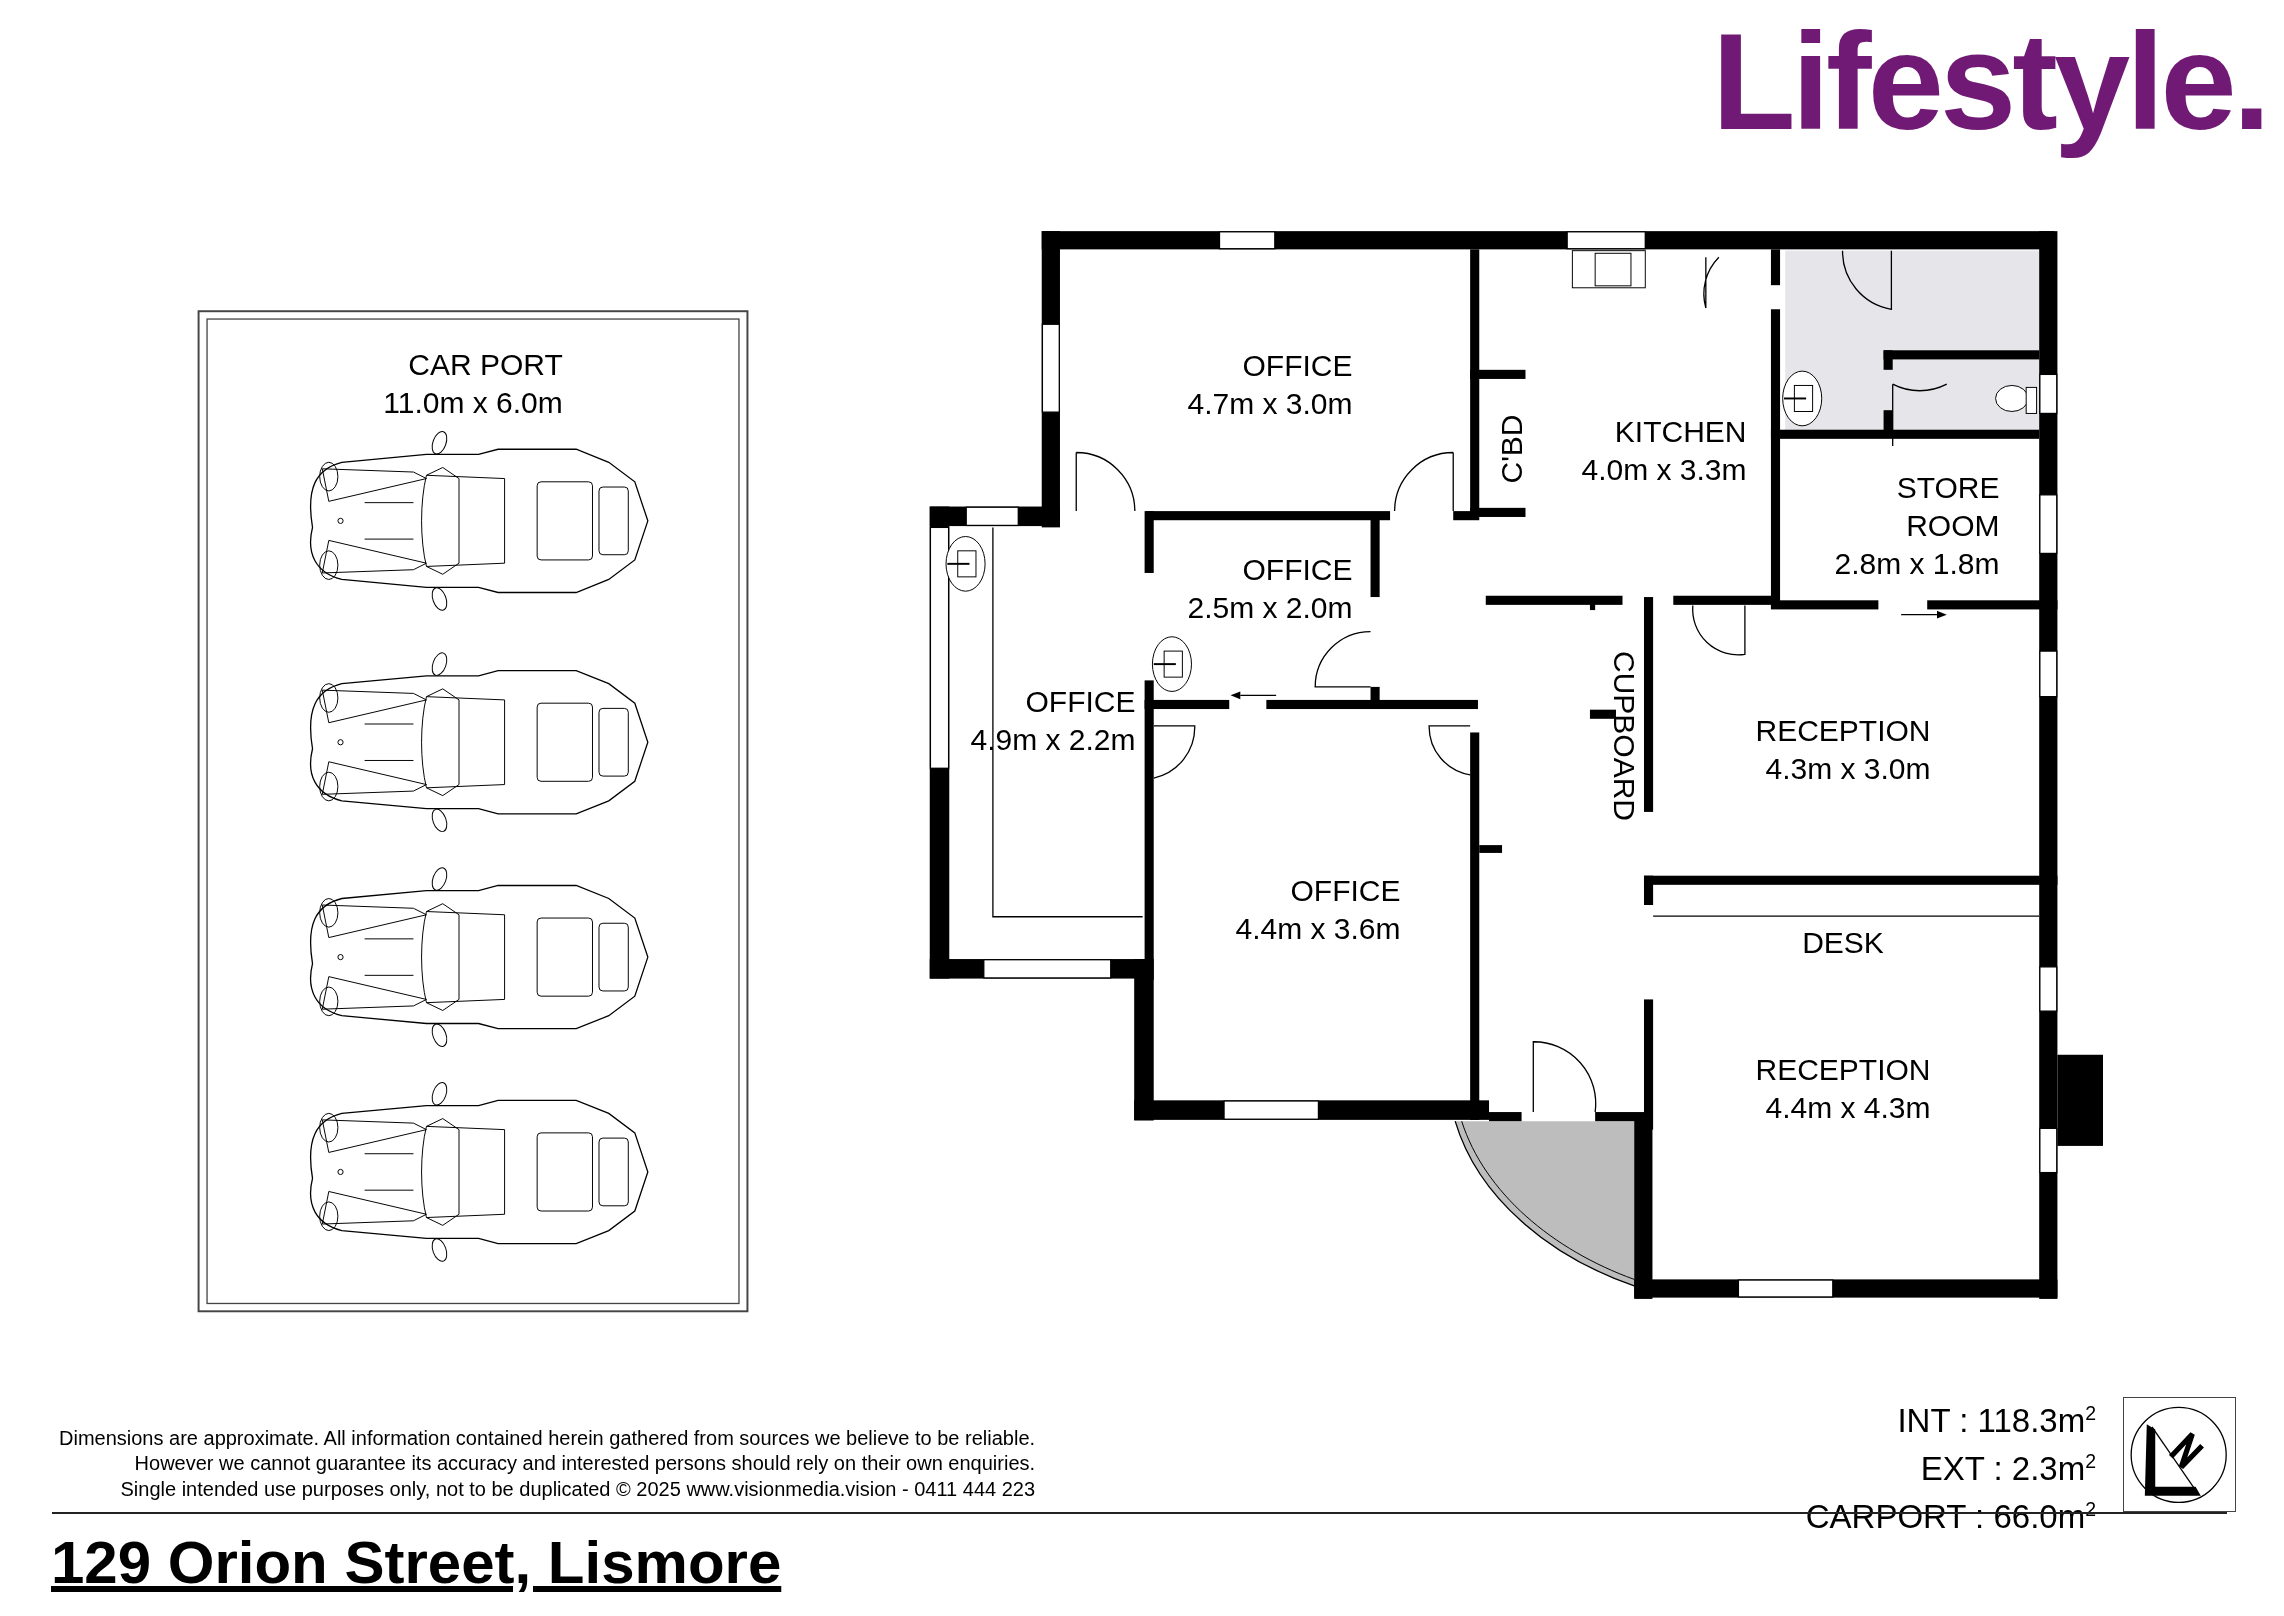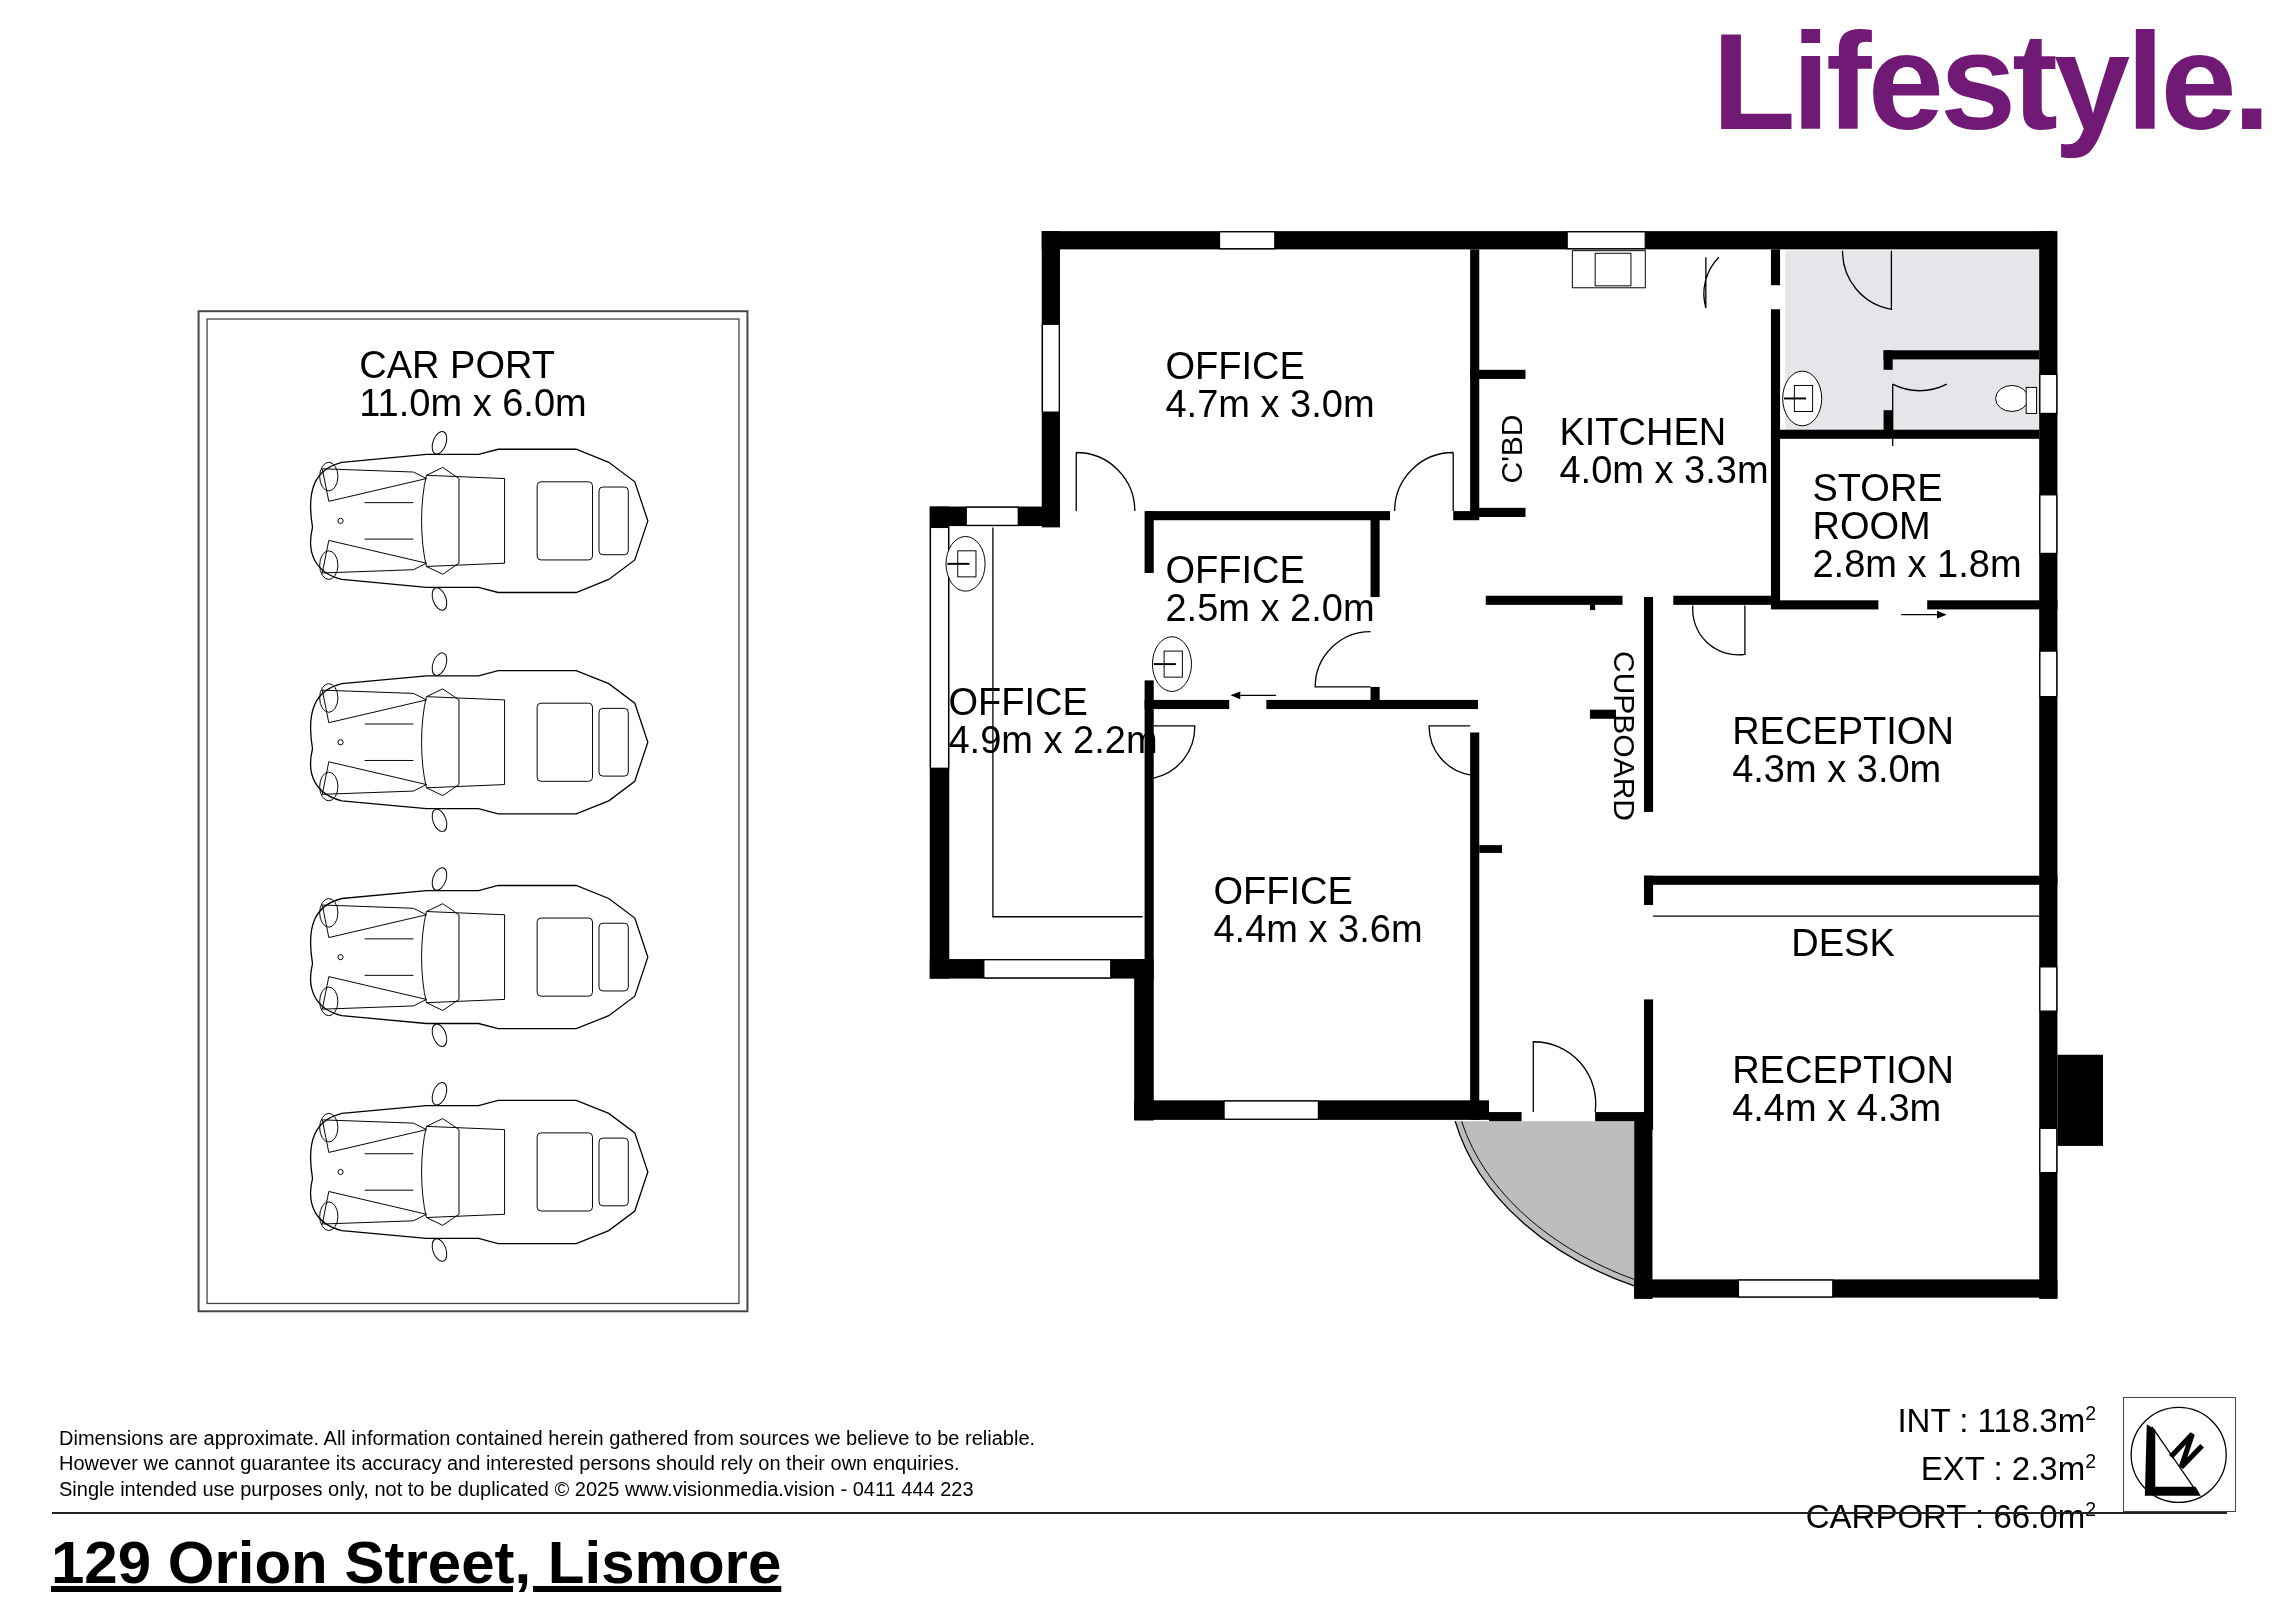--- a/index.html
+++ b/index.html
@@ -1,25 +1,25 @@
 <!DOCTYPE html>
 <html style="font-size:10.4px"><head>
 <meta charset="utf-8">
 <style>
   html, body { margin:0; padding:0; background:#ffffff; }
   body { width:2284px; height:1616px; position:relative; overflow:hidden; font-family:"Liberation Sans", sans-serif; color:#000; }
   .abs { position:absolute; }
   .brand { left:1712px; top:13px; font-family:"Liberation Sans", sans-serif; font-weight:700; font-size:137px; color:#701a75; letter-spacing:-3.9px; line-height:1; }
   .plan { left:0; top:0; }
-  .label { position:absolute; text-align:left; font-size:38px; line-height:38px; transform:translate(-50%,-50%); white-space:nowrap; }
+  .label { position:absolute; text-align:right; font-size:30px; line-height:38px; transform:translate(-50%,-50%); white-space:nowrap; }
   .label .dim { display:block; }
   .vlabel { position:absolute; font-size:30px; white-space:nowrap; transform:translate(-50%,-50%) rotate(90deg); }
   .stats { right:188px; top:1393px; text-align:right; font-size:33px; line-height:40px; }
   .stats sup { font-size:19.5px; }
-  .disclaimer { left:59px; top:1426px; font-size:20px; line-height:25.4px; }
+  .disclaimer { left:59px; top:1426px; font-size:20px; line-height:25.4px;text-align:right; }
   .rule { left:52px; top:1512px; width:2175px; height:2px; background:#222; }
   .address { left:51px; top:1530px; font-weight:700; font-size:60px; line-height:1.1;text-decoration:underline; }
   .compass { left:2123px; top:1397px; width:113px; height:115px; border:1.3px solid #444; box-sizing:border-box; background:#fff; }
 </style>
 </head>
 <body>
 
 <div class="abs brand">Lifestyle.</div>
 
 <svg class="abs plan" width="2284" height="1616" viewBox="0 0 3508 2482">

